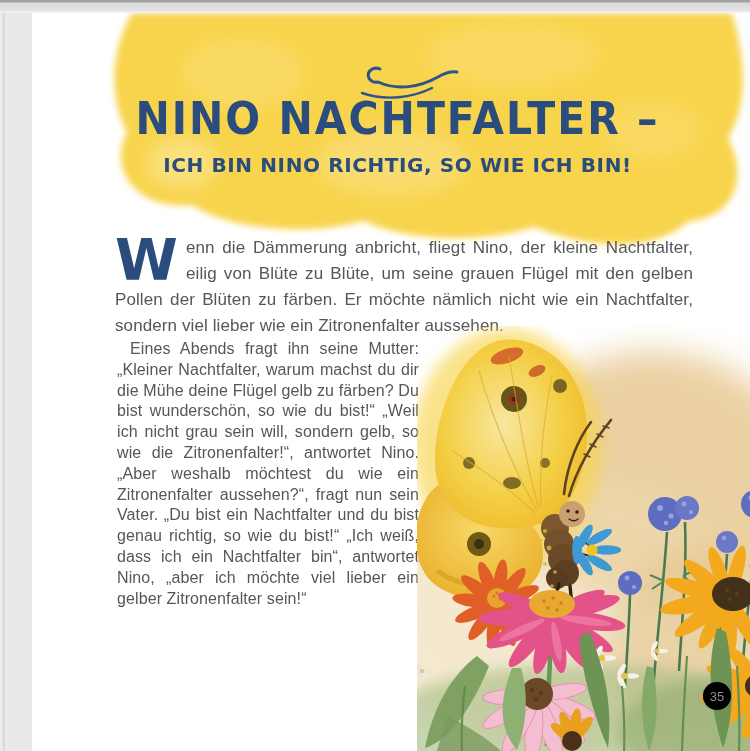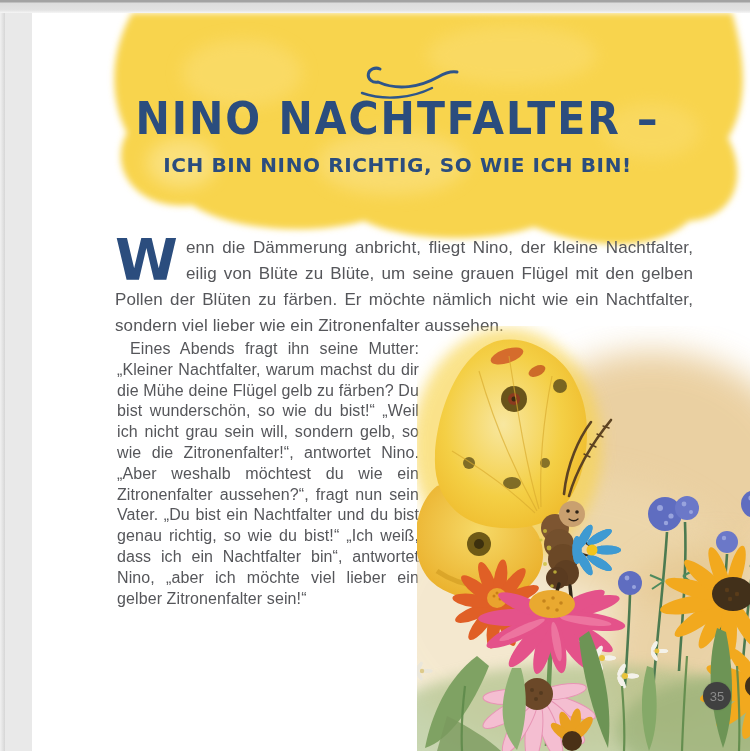--- a/index.html
+++ b/index.html
@@ -55,21 +55,21 @@
     position:absolute;left:85px;top:326px;width:302px;
     font-size:16px;line-height:20.8px;color:#55565a;
     text-align:justify;letter-spacing:0.1px;
     text-indent:13px;
   }
   .illustration-svg{
     position:absolute;left:385px;top:313px;width:346px;height:425px;
   }
   .page-number-badge{
     position:absolute;left:671px;top:669px;width:28px;height:28px;
-    background:#404040;border-radius:50%;
+    background:#000000;border-radius:50%;
     display:flex;align-items:center;justify-content:center;
     font-size:13px;color:#8b8b8b;
     box-shadow:0 0 2px rgba(0,0,0,0.15);
   }
 </style>
 </head>
 <body>
 
 <div class="viewer-top-bar"></div>
 <div class="viewer-left-edge"></div>

